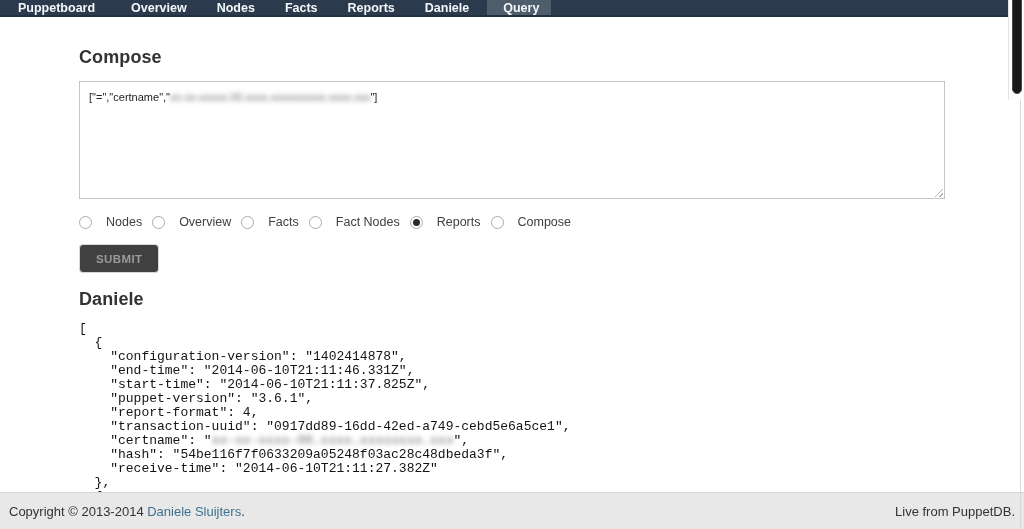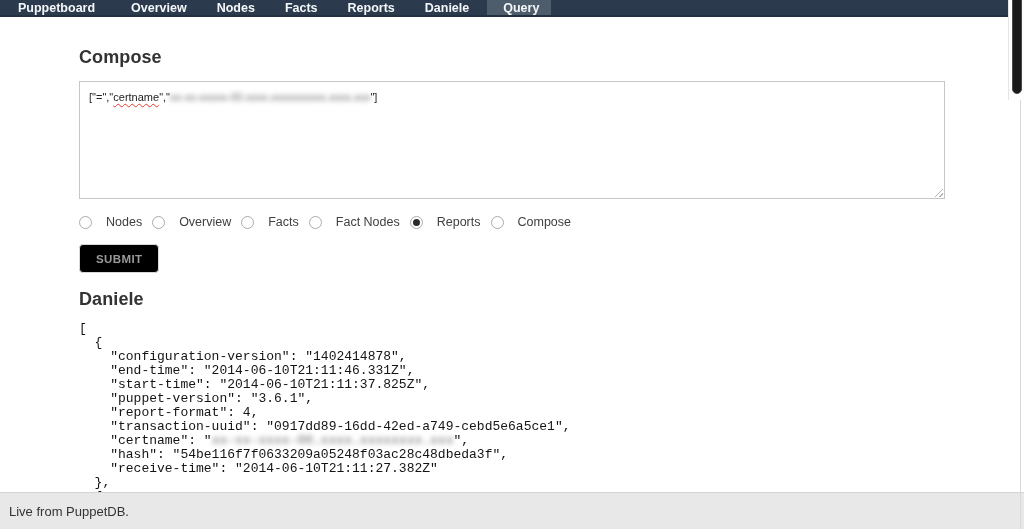--- a/index.html
+++ b/index.html
@@ -57,21 +57,20 @@
     border: 1px solid #c6c6c6;
     padding: 8px 9px;
     font-family: "Liberation Sans", sans-serif;
     font-size: 11px;
     line-height: 14px;
     color: #222;
     cursor: text;
     overflow: hidden;
   }
   .squiggle {
-    text-decoration: underline;
     text-decoration-style: wavy;
     text-decoration-color: #e03c31;
     text-decoration-thickness: 1px;
     text-underline-offset: 2px;
   }
   .redacted {
     filter: blur(2.5px);
     color: #6f6f6f;
     user-select: none;
   }
@@ -125,21 +124,21 @@
     height: 29px;
     padding: 0 16px;
     border-radius: 4px;
     font-family: "Liberation Sans", sans-serif;
     font-size: 11.5px;
     font-weight: bold;
     letter-spacing: 0.4px;
     cursor: pointer;
   }
   .btn-submit {
-    background: #000000;
+    background: #404040;
     border: 1px solid #d9d9d9;
     color: #9a9a9a;
   }
   .btn-cancel {
     background: #d9534f;
     border: 1px solid #d43f3a;
     color: #ffffff;
     margin-left: 5px;
   }
 
@@ -263,19 +262,23 @@
     "report-format": 4,
     "transaction-uuid": "0917dd89-16dd-42ed-a749-cebd5e6a5ce1",
     "certname": "</span><span class="redacted">xx-xx-xxxx-00.xxxx.xxxxxxxx.xxx</span><span>",
     "hash": "54be116f7f0633209a05248f03ac28c48dbeda3f",
     "receive-time": "2014-06-10T21:11:27.382Z"
   },
   {</span></pre>
 </main>
 
 <footer class="footer">
+  <div>
+    <span>Copyright © 2013-2014</span>
+    <a>Daniele Sluijters</a><span>.</span>
+  </div>
   <div>Live from PuppetDB.</div>
 </footer>
 
 <div class="right-edge"></div>
 <div class="scroll-track">
   <div class="scroll-thumb"></div>
 </div>
 
 </body></html>

